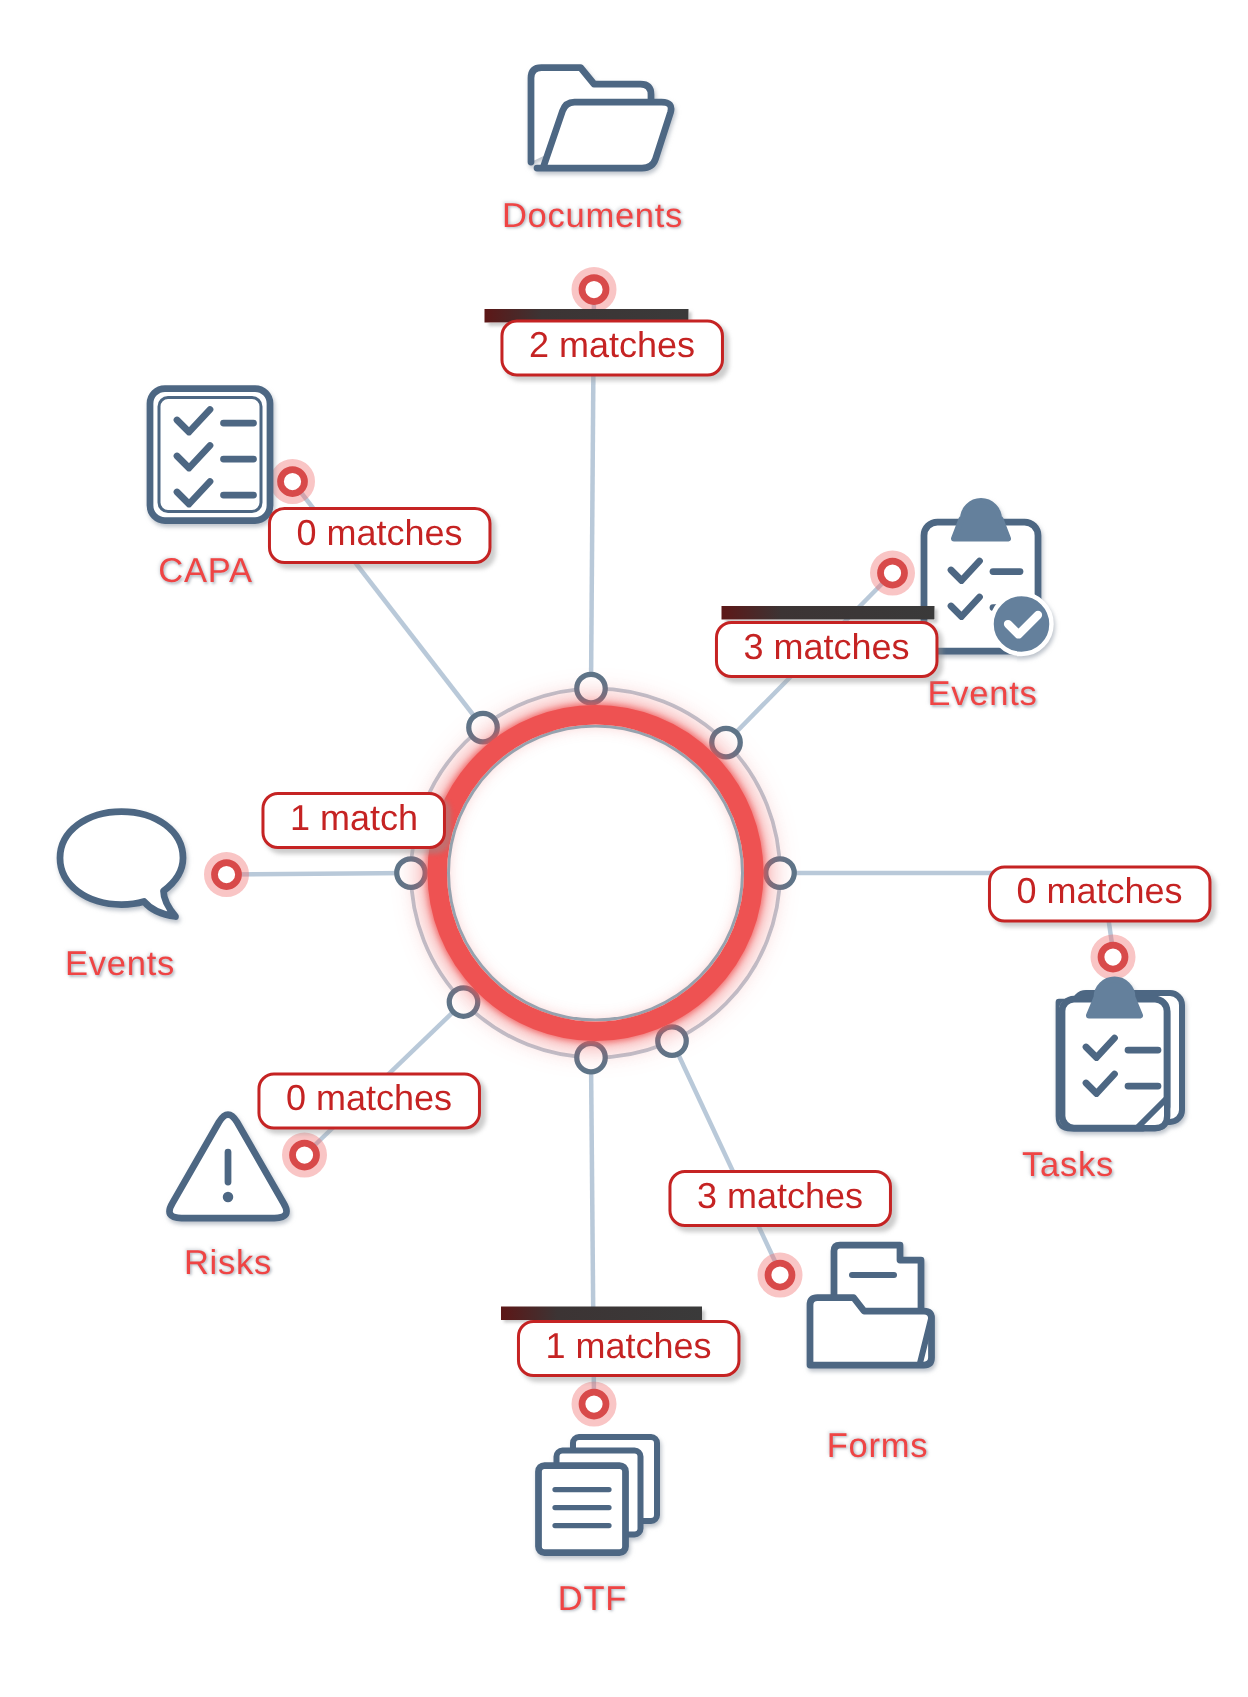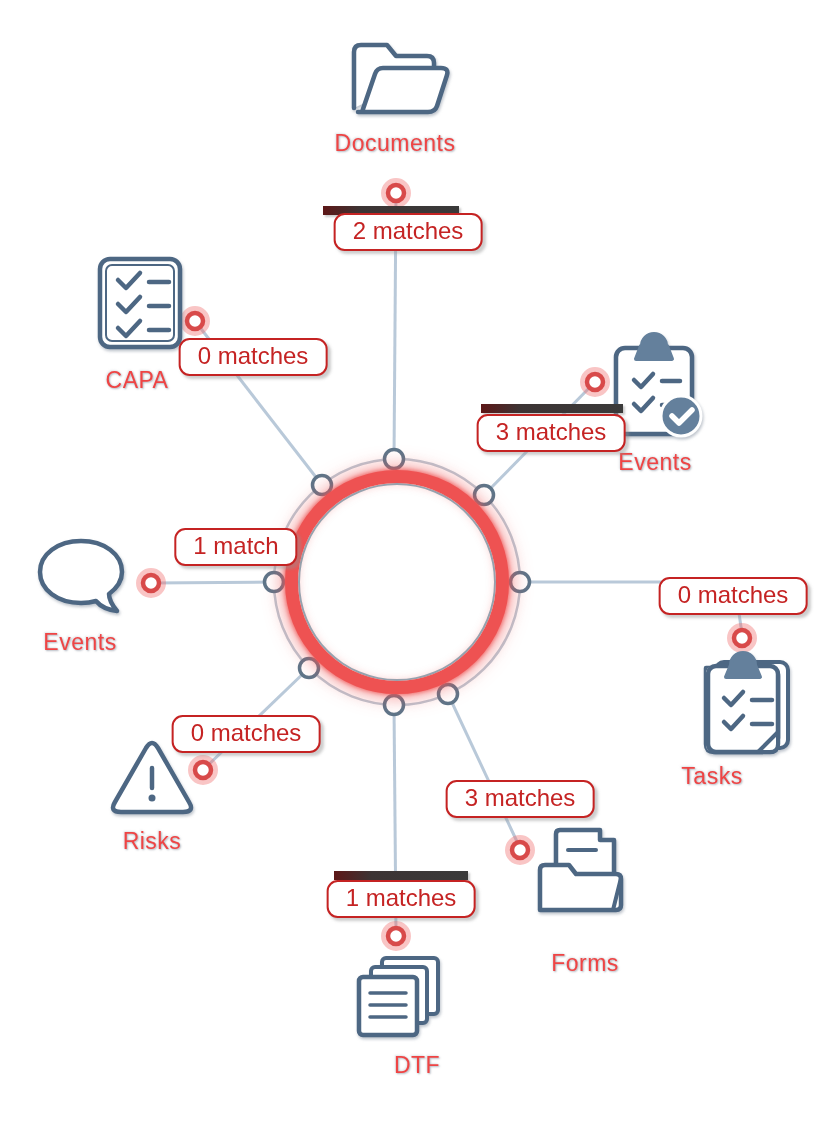--- a/index.html
+++ b/index.html
@@ -189,23 +189,23 @@
 <div class="pill" style="left:246px;top:715px;">0 matches</div>
 
 <div class="icon" style="left:346px;top:952px;">
   <svg width="98" height="94" viewBox="0 0 98 94" fill="none" stroke="#4d6783" stroke-width="4" stroke-linejoin="round" stroke-linecap="round">
     <rect x="36" y="6" width="56" height="56" rx="4" fill="#ffffff"></rect>
     <rect x="25" y="15" width="56" height="56" rx="4" fill="#ffffff"></rect>
     <rect x="13" y="25" width="58" height="58" rx="4" fill="#ffffff" stroke-width="4.5"></rect>
     <path d="M24 41 h36 M24 53 h36 M24 65 h36" stroke-width="3.5"></path>
   </svg>
 </div>
-<div class="cat-label" style="left:417px;top:1052px;">DTF</div>
+<div class="cat-label" style="left:395px;top:1052px;">DTF</div>
 <div class="hl-bar" style="left:401px;top:871px;width:134px;"></div>
-<div class="pill" style="left:401px;top:880px;">1 matches</div>
+<div class="pill" style="left:419px;top:880px;">1 matches</div>
 
 <div class="icon" style="left:528px;top:820px;">
   <svg width="102" height="98" viewBox="0 0 102 98" fill="none" stroke="#4d6783" stroke-linejoin="round" stroke-linecap="round">
     <path d="M28 52 V14 q0-4 4-4 h40 v10 h14 v32" fill="#ffffff" stroke-width="4.5"></path>
     <path d="M40 30 h28" stroke-width="4"></path>
     <path d="M12 90 V50 q0-5 5-5 h24 l7 9 h40 q5 0 5 5 v26 q0 5-5 5 z" fill="#ffffff" stroke-width="4.5"></path>
     <path d="M93 58 l-8 32" stroke-width="4"></path>
   </svg>
 </div>
 <div class="cat-label" style="left:585px;top:950px;">Forms</div>

